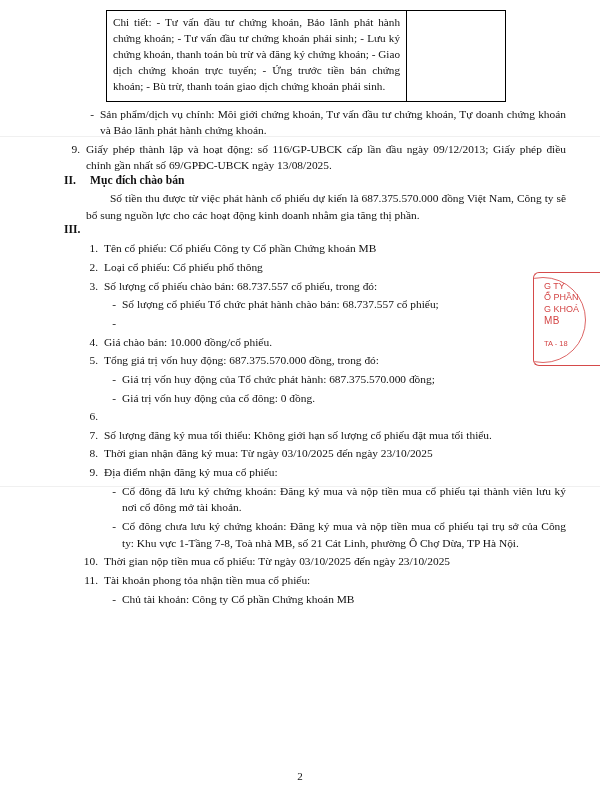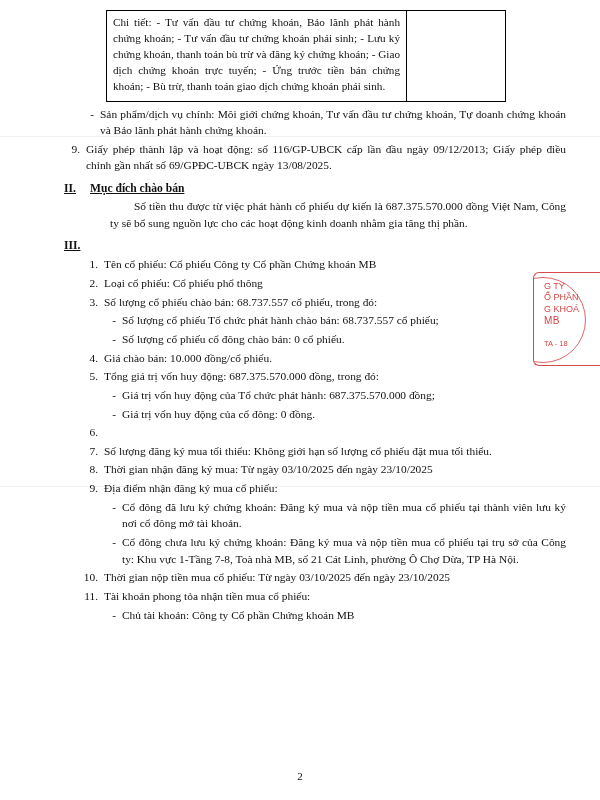--- a/index.html
+++ b/index.html
@@ -67,34 +67,33 @@
 
   
   .lvl-dash-1 .marker { width: 20px; padding-right: 6px; margin-left: 40px; }
   .lvl-num-1  .marker { width: 22px; padding-right: 6px; margin-left: 24px; }
   .lvl-num-2  .marker { width: 26px; padding-right: 6px; margin-left: 38px; }
   .lvl-dash-3 .marker { width: 20px; padding-right: 6px; margin-left: 62px; }
 
   .section-head {
     font-weight: bold;
     font-size: 11.6px;
-    margin-top: 8px;
+    margin-top: 0;
     margin-left: 30px;
     display: flex;
-    text-decoration: underline;
   }
   .section-head .sec-num {
     width: 26px;
     flex: 0 0 auto;
   }
   .para {
     font-size: 11.4px;
     line-height: 1.46;
     margin-top: 3px;
-    margin-left: 76px;
+    margin-left: 52px;
     text-align: justify;
     text-indent: 24px;
   }
 
   .page-number {
     position: absolute;
     bottom: 18px;
     left: 0;
     width: 600px;
     text-align: center;
@@ -200,21 +199,20 @@
     <div class="row lvl-num-2">
       <span class="marker">3.</span>
       <span class="text">Số lượng cổ phiếu chào bán: 68.737.557 cổ phiếu, trong đó:</span>
     </div>
     <div class="row lvl-dash-3">
       <span class="marker">-</span>
       <span class="text">Số lượng cổ phiếu Tổ chức phát hành chào bán: 68.737.557  cổ phiếu;</span>
     </div>
     <div class="row lvl-dash-3">
       <span class="marker">-</span>
-      <span class="text">Số lượng cổ phiếu cổ đông chào bán: 0 cổ phiếu.</span>
     </div>
     <div class="row lvl-num-2">
       <span class="marker">4.</span>
       <span class="text">Giá chào bán: 10.000 đồng/cổ phiếu.</span>
     </div>
     <div class="row lvl-num-2">
       <span class="marker">5.</span>
       <span class="text">Tổng giá trị vốn huy động: 687.375.570.000 đồng, trong đó:</span>
     </div>
     <div class="row lvl-dash-3">

